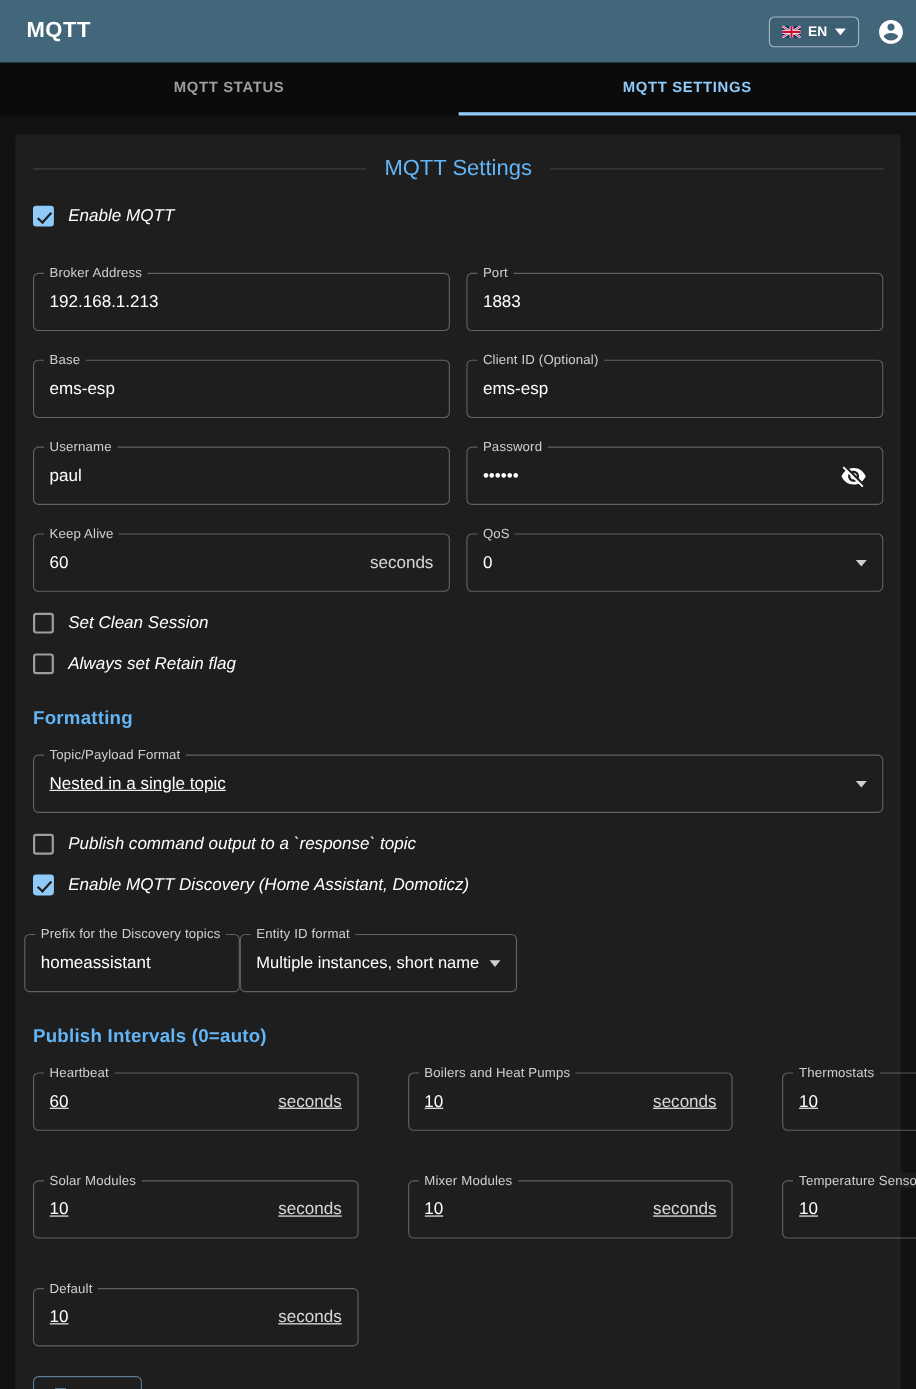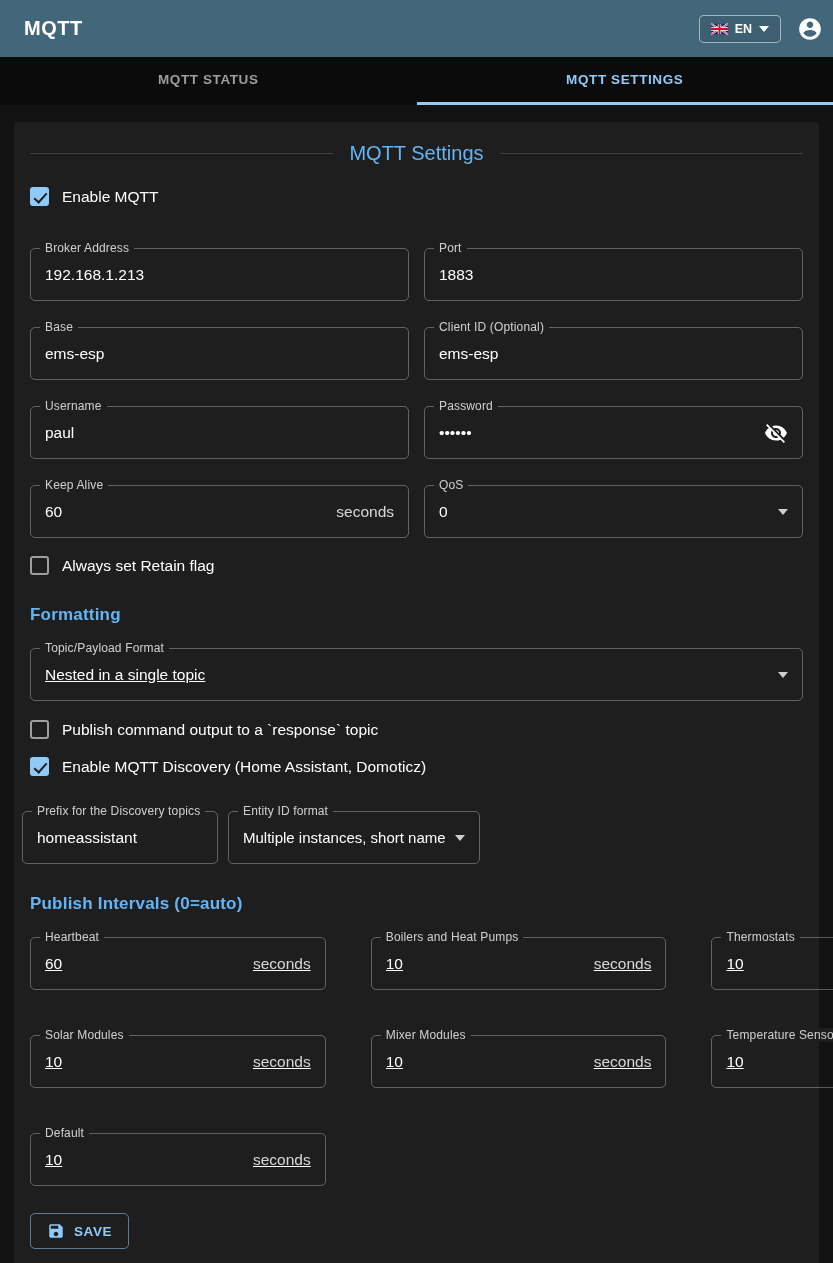--- a/index.html
+++ b/index.html
@@ -32,21 +32,21 @@
   .card{margin:17px 14px 0; background:var(--card_bg); border-radius:4px;
         padding:16px 16px 24px; min-height:1124px;}
 
   .divider-heading{display:flex; align-items:center; color:var(--heading_blue); font-size:20px; font-weight:400; margin-top:4px;}
   .divider-heading::before,.divider-heading::after{content:""; flex:1; border-bottom:1px solid rgba(255,255,255,0.15);}
   .divider-heading span{margin:0 16px;}
 
   .section-heading{color:var(--heading_blue); font-size:17px; font-weight:bold; letter-spacing:.2px;}
 
   
-  .cb-row{display:flex; align-items:flex-end; gap:13px; cursor:pointer;}
+  .cb-row{display:flex; align-items:flex-end; gap:13px; cursor:pointer;font-style:italic;}
   .cb{width:19px; height:19px; flex:0 0 19px; border:2px solid #9e9e9e; border-radius:3px; position:relative;}
   .cb.checked{background:var(--primary); border-color:var(--primary);}
   .cb.checked::after{content:""; position:absolute; left:5px; top:1px; width:5px; height:11px;
       border:solid #1e1e1e; border-width:0 2.5px 2.5px 0; transform:rotate(42deg);}
   .cb-label{font-size:15.5px; color:#fff;}
 
   
   .field{position:relative; height:53px; border:1px solid rgba(255,255,255,0.3); border-radius:5px;
          display:flex; align-items:center; padding:0 14px; background:transparent;}
   .field > label{position:absolute; top:-8px; left:9px; font-size:12px; color:rgba(255,255,255,0.78);
@@ -58,21 +58,21 @@
   .field .select-caret{width:0; height:0; border-left:5px solid transparent; border-right:5px solid transparent;
          border-top:6px solid #cfcfcf; margin-left:8px;}
   .field.select{cursor:pointer;}
   .eye{width:24px; height:24px; margin-left:8px; cursor:pointer; flex:0 0 24px;}
 
   .grid2{display:grid; grid-template-columns:1fr 1fr; column-gap:15px; row-gap:26px;}
   .grid3{display:grid; grid-template-columns:1fr 1fr 1fr; column-gap:8px; row-gap:34px;gap:45px;} .mt18{margin-top:18px;} .mt19{margin-top:19px;}
   .mt22{margin-top:22px;} .mt23{margin-top:23px;text-decoration:underline;} .mt26{margin-top:42px;}
   .mt27{margin-top:27px;} .mt30{margin-top:30px;} .mt35{margin-top:35px;}
 
-  .discovery-row{display:flex; gap:10px; margin-left:-8px;}
+  .discovery-row{display:flex; margin-left:-8px;}
   .discovery-row .field.prefix{width:196px;}
   .discovery-row .field.entity{width:252px;}
   .discovery-row .field .value{font-size:15px;}
 
   
   .save-btn{display:inline-flex; align-items:center; gap:9px; padding:8px 16px;
       background:transparent; border:1px solid rgba(144,202,249,0.55); border-radius:5px;
       color:var(--primary); font-size:13.5px; font-weight:bold; letter-spacing:.6px;
       cursor:pointer; font-family:inherit;}
   .save-btn svg{width:18px; height:18px;}
@@ -155,20 +155,24 @@
       <input value="60" style="">
       <span class="unit">seconds</span>
     </div>
     <div class="field select">
       <label>QoS</label>
       <span class="value">0</span>
       <span class="select-caret"></span>
     </div>
   </div>
 
+  <div class="cb-row mt19">
+    <span class="cb"></span>
+    <span class="cb-label">Set Clean Session</span>
+  </div>
   <div class="cb-row mt18">
     <span class="cb"></span>
     <span class="cb-label">Always set Retain flag</span>
   </div>
 
   <h2 class="section-heading mt30">Formatting</h2>
 
   <div class="field select mt23">
     <label>Topic/Payload Format</label>
     <span class="value">Nested in a single topic</span>

